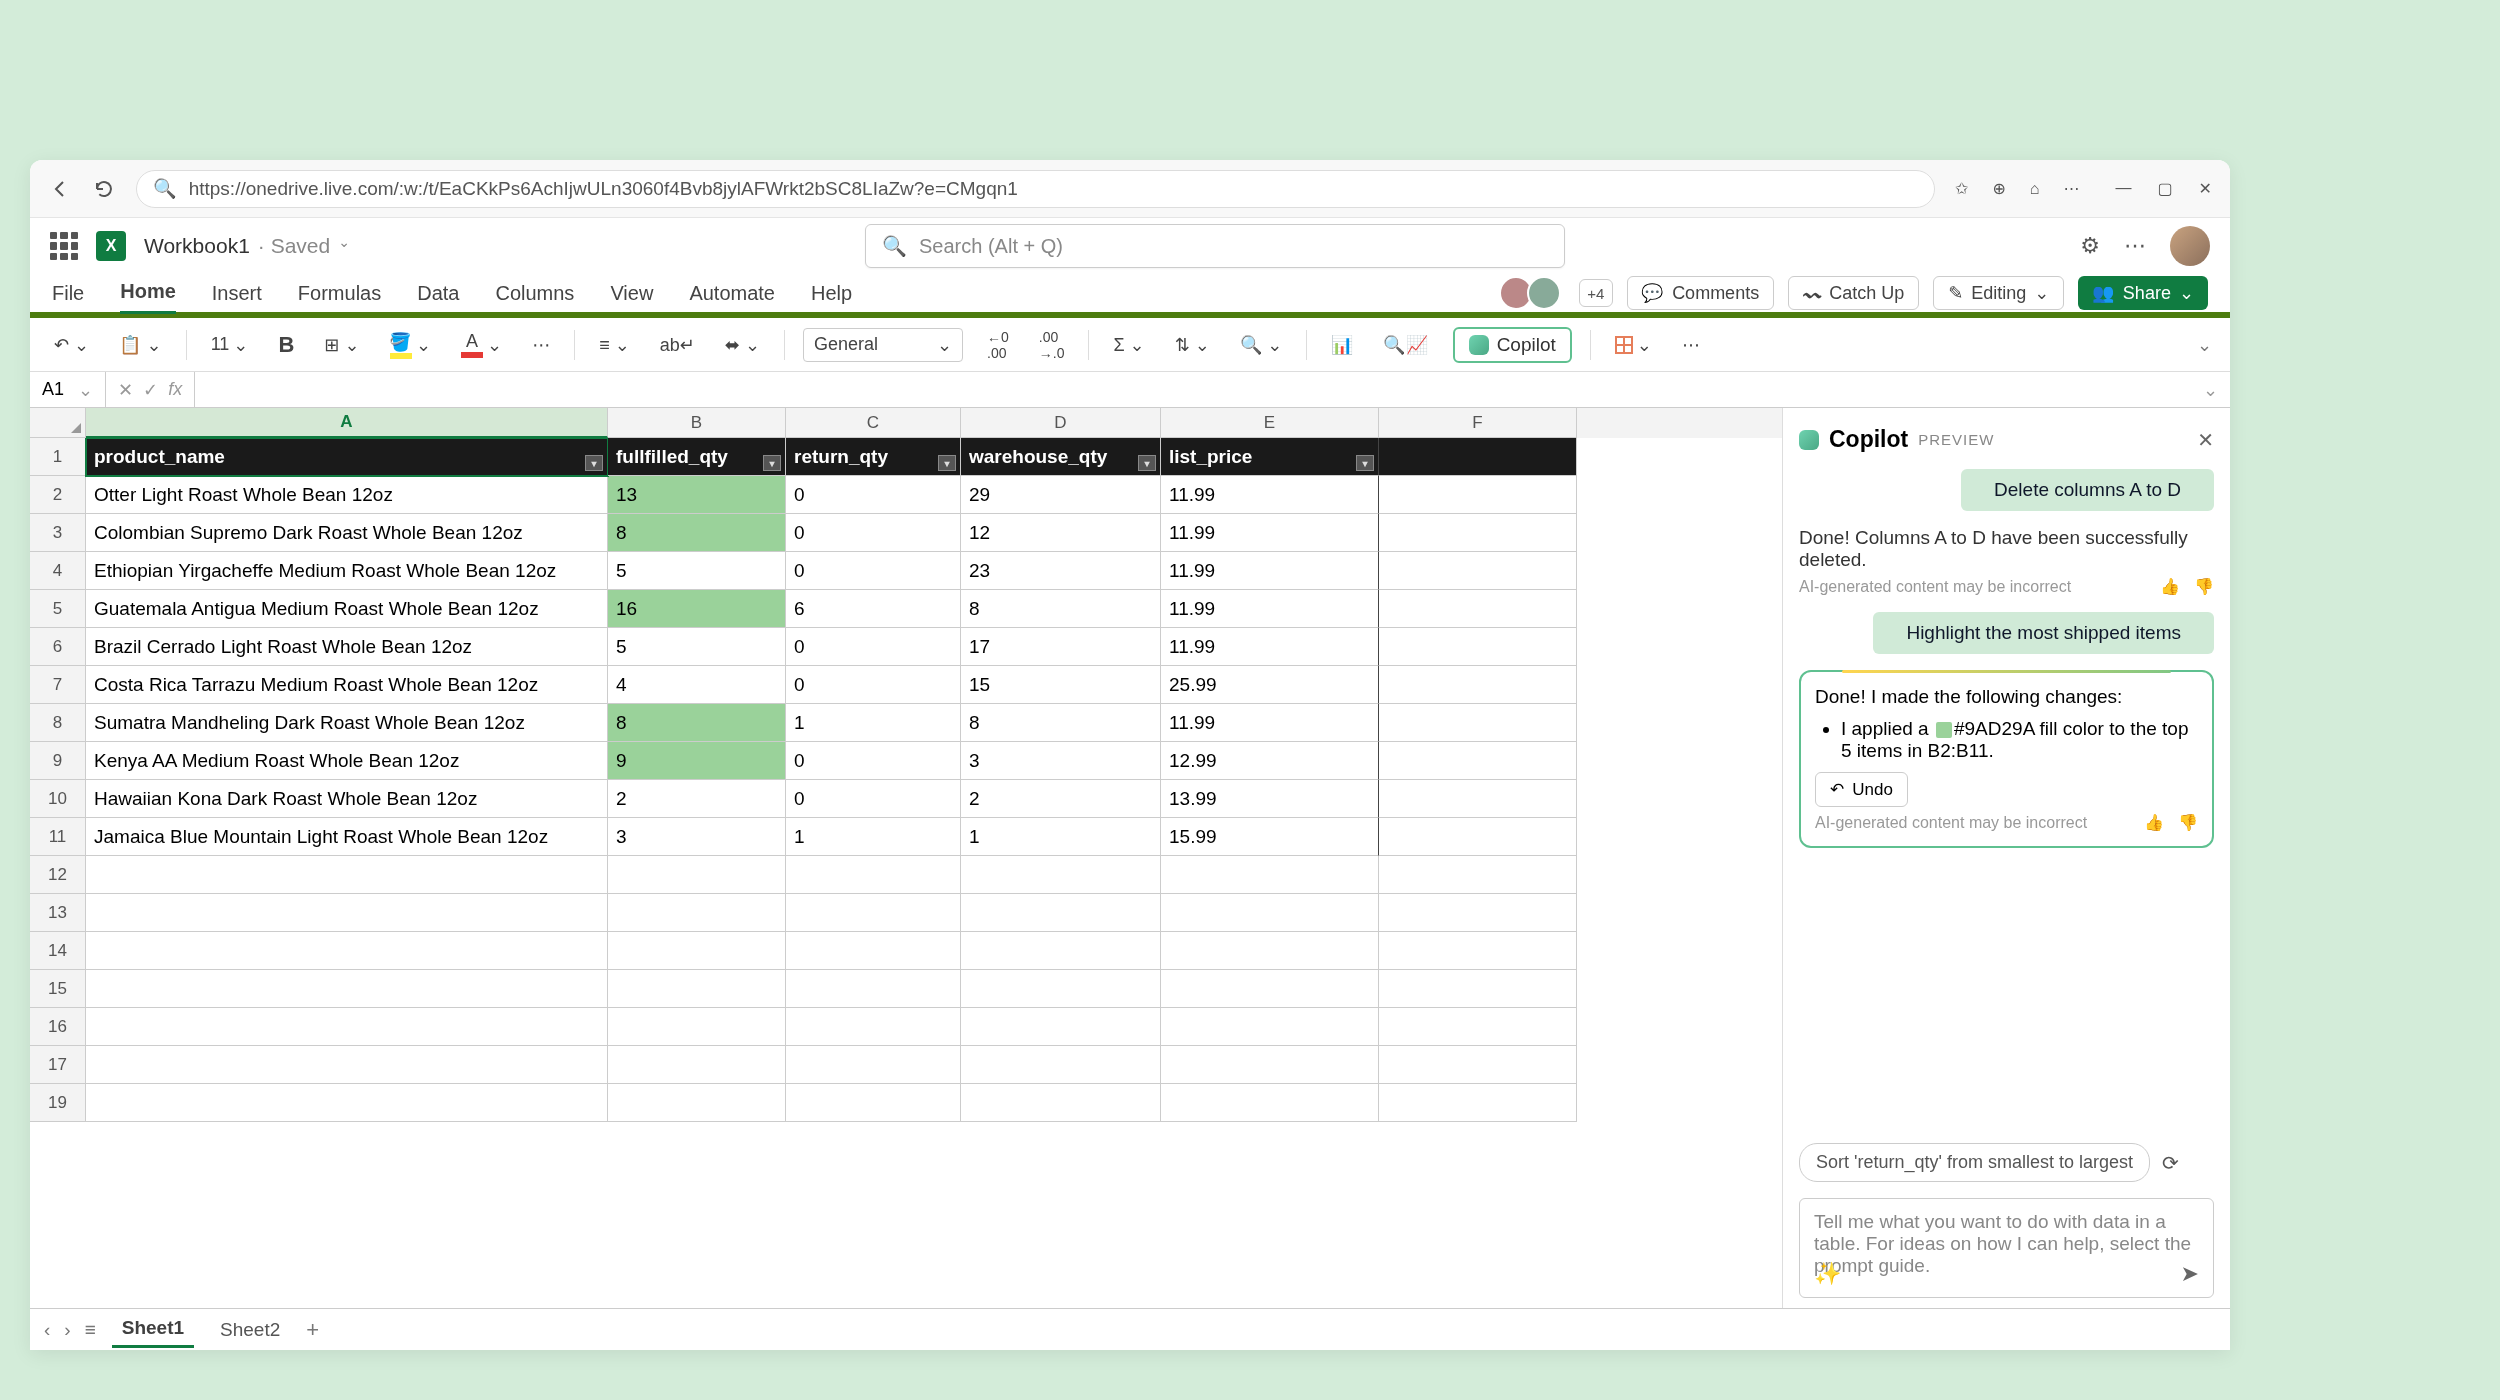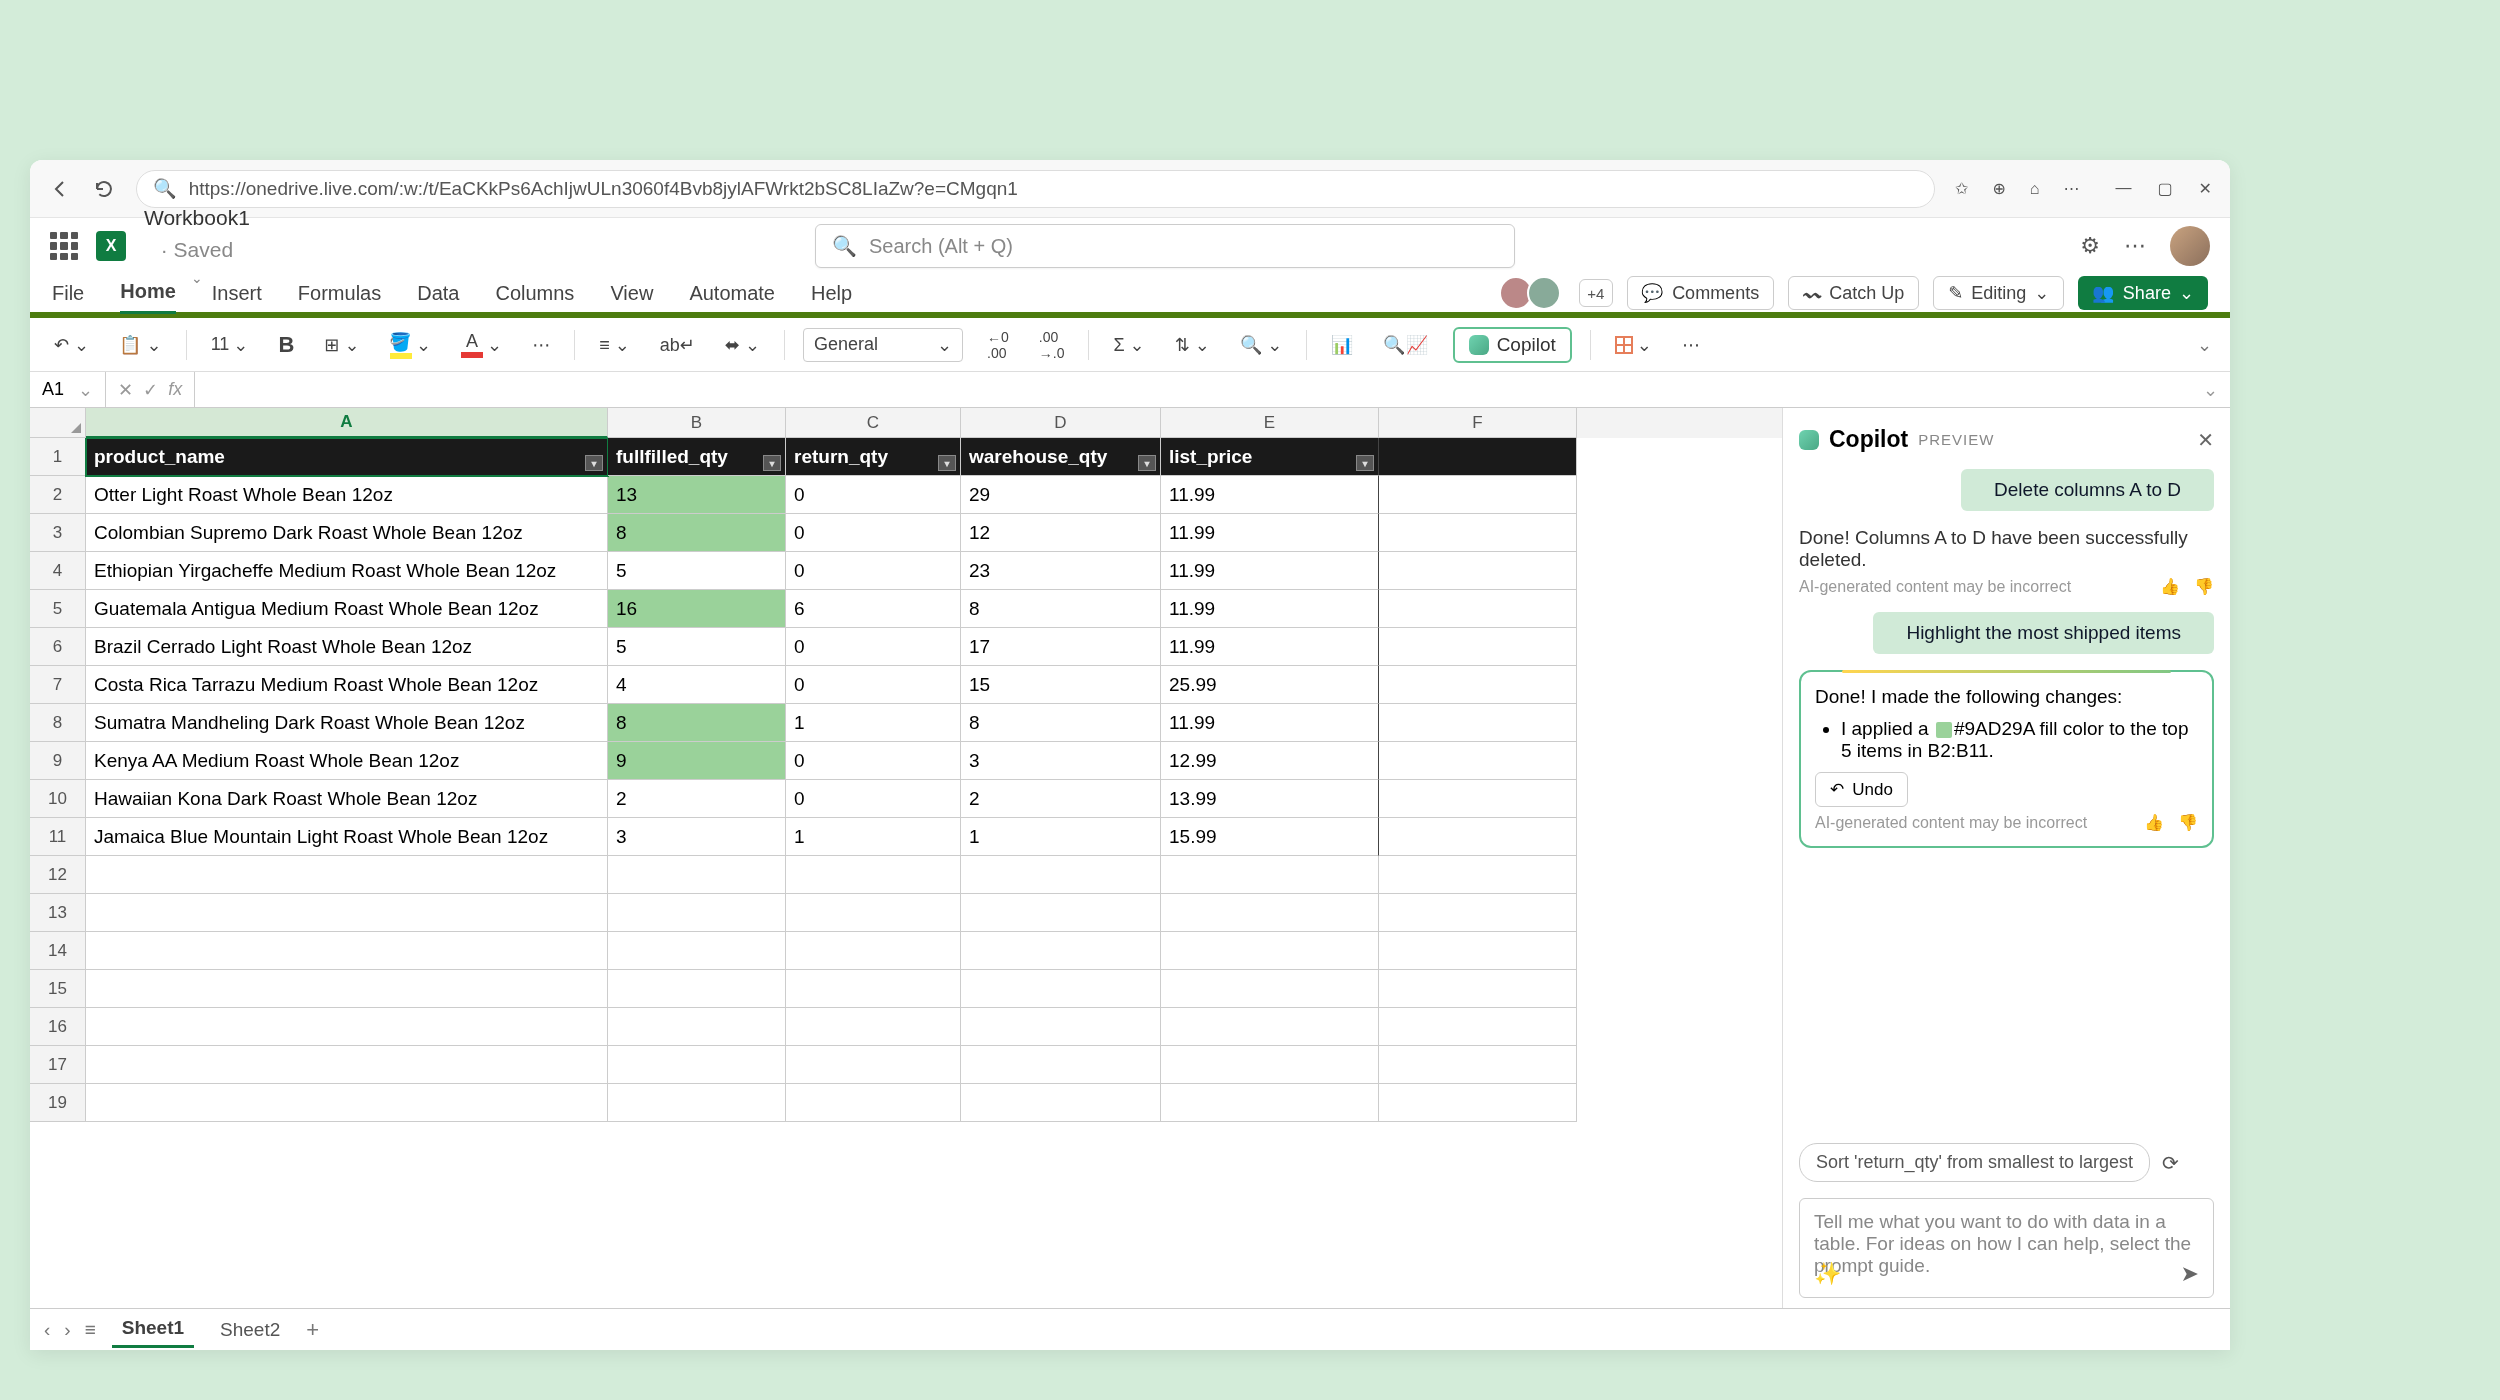--- a/index.html
+++ b/index.html
@@ -17,21 +17,21 @@
 .url-bar { flex: 1; height: 38px; background: #fff; border: 1px solid #ddd; border-radius: 19px; display: flex; align-items: center; padding: 0 16px; gap: 12px; color: #555; font-size: 19px; }
 .url-bar .srch { color: #666; }
 .browser-right { display: flex; align-items: center; gap: 24px; color: #555; }
 .win-controls { display: flex; gap: 26px; margin-left: 12px; }
 
 
 .app-header { height: 56px; display: flex; align-items: center; padding: 0 20px; gap: 18px; }
 .waffle { width: 28px; height: 28px; display: grid; grid-template: repeat(3,1fr)/repeat(3,1fr); gap: 3px; }
 .waffle div { background: #555; border-radius: 1px; }
 .excel-logo { width: 30px; height: 30px; background: #107c41; border-radius: 4px; position: relative; display: flex; align-items: center; justify-content: center; color: #fff; font-weight: bold; font-size: 16px; }
-.file-name { font-size: 21px; color: #333; display: flex; align-items: center; gap: 8px; flex-direction: column; }
+.file-name { font-size: 21px; color: #333; display: flex; gap: 8px; }
 .file-name .muted { color: #888; }
 .chev { font-size: 14px; color: #888; }
 .search-box { margin-left: auto; margin-right: auto; width: 700px; height: 44px; background: #fff; border: 1px solid #ccc; border-radius: 6px; display: flex; align-items: center; padding: 0 16px; gap: 12px; color: #888; font-size: 20px; box-shadow: 0 1px 2px rgba(0,0,0,0.05);}
 .header-right { display: flex; align-items: center; gap: 24px; }
 .gear { color: #555; font-size: 22px; }
 .avatar { width: 40px; height: 40px; border-radius: 50%; background: linear-gradient(135deg,#c9a380,#8b6f5c); }
 
 
 .ribbon-tabs { height: 44px; display: flex; align-items: center; padding: 0 22px; gap: 36px; font-size: 20px; color: #444; border-bottom: 6px solid #4d7c0f; }
 .ribbon-tabs .tab { cursor: pointer; padding: 8px 0; }

